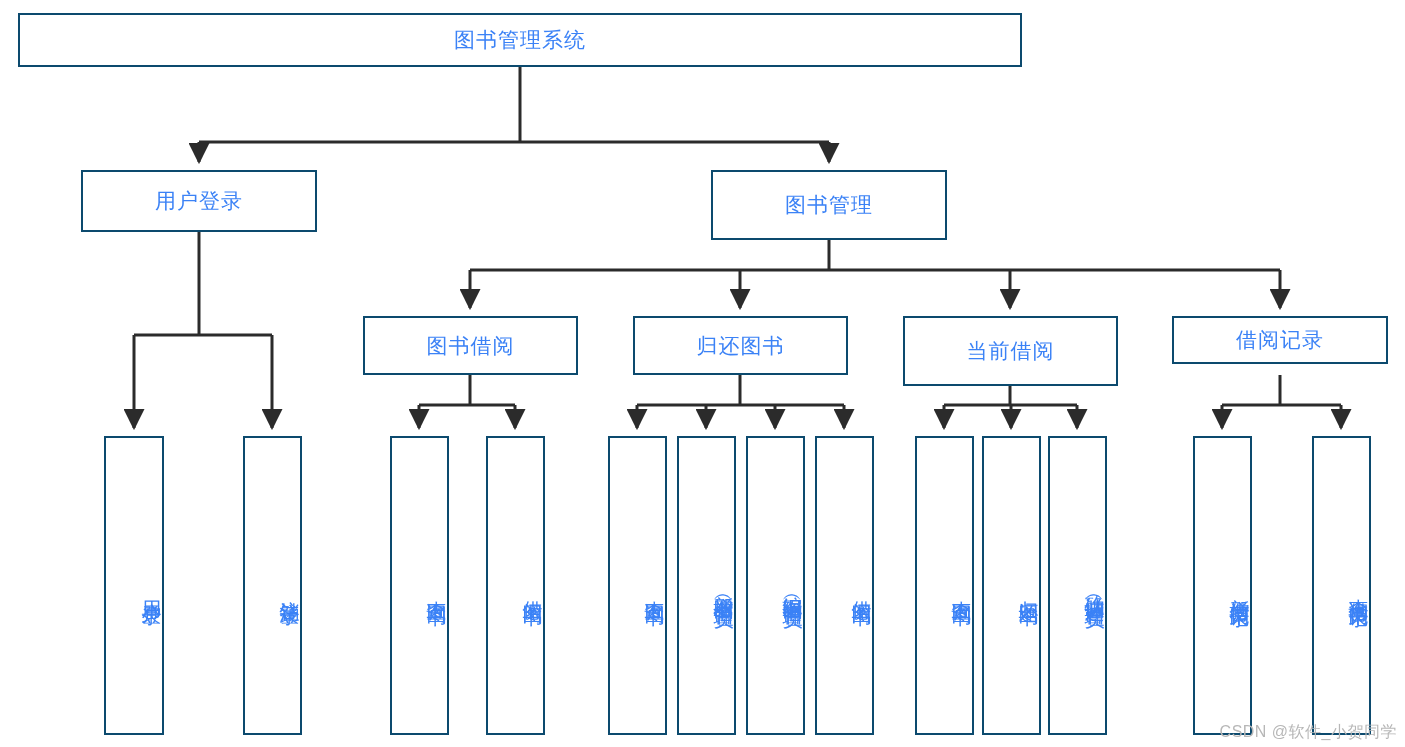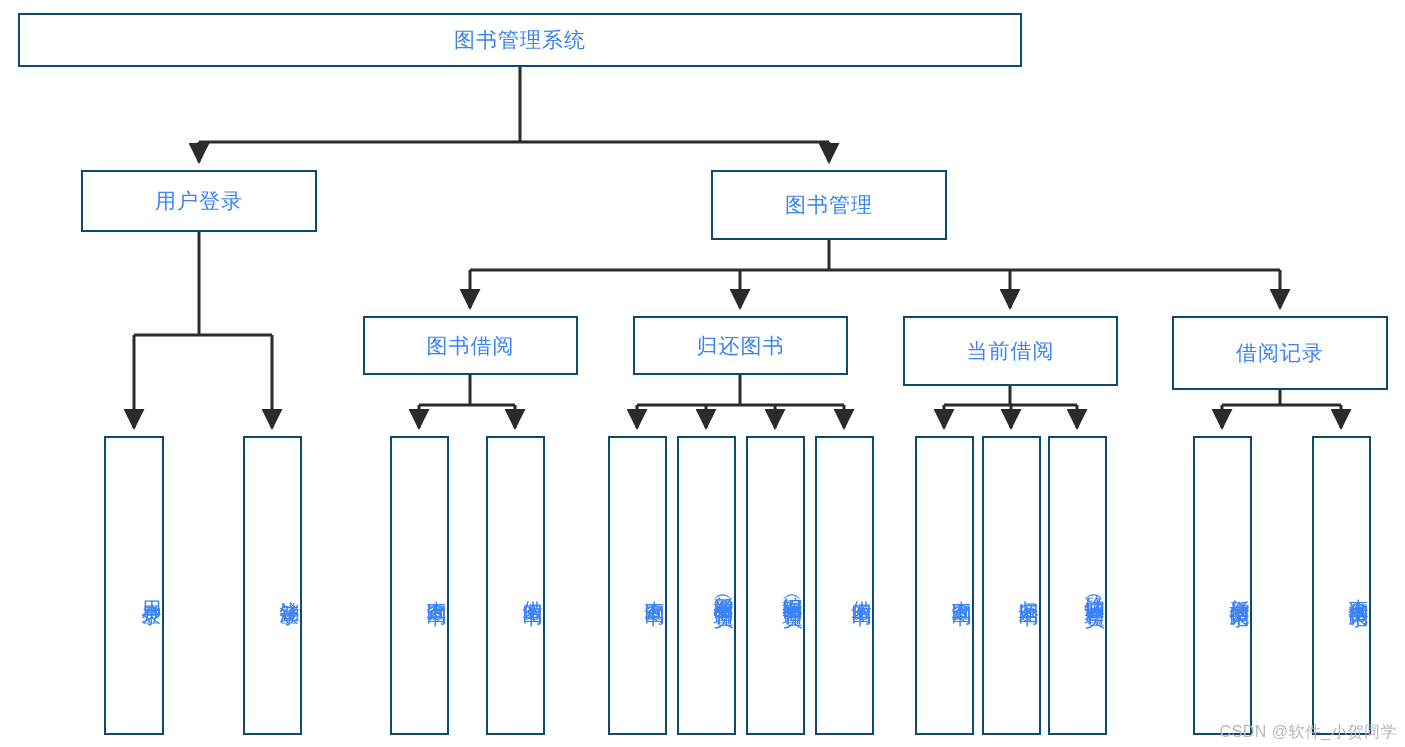--- a/index.html
+++ b/index.html
@@ -116,21 +116,21 @@
   </svg>
 
   <div class="node h" style="left: 18px; top: 13px; width: 1004px; height: 54px;">图书管理系统</div>
 
   <div class="node h" style="left: 81px; top: 170px; width: 236px; height: 62px;">用户登录</div>
   <div class="node h" style="left: 711px; top: 170px; width: 236px; height: 70px;">图书管理</div>
 
   <div class="node h" style="left: 363px; top: 316px; width: 215px; height: 59px;">图书借阅</div>
   <div class="node h" style="left: 633px; top: 316px; width: 215px; height: 59px;">归还图书</div>
   <div class="node h" style="left: 903px; top: 316px; width: 215px; height: 70px;">当前借阅</div>
-  <div class="node h" style="left: 1172px; top: 316px; width: 216px; height: 74px;">借阅记录</div>
+  <div class="node h" style="left: 1172px; top: 316px; width: 216px; height: 48px;">借阅记录</div>
 
   <div class="node v" style="left: 104px; top: 436px; width: 60px; height: 299px;">用户登录</div>
   <div class="node v" style="left: 243px; top: 436px; width: 59px; height: 299px;">注销登录</div>
   <div class="node v" style="left: 390px; top: 436px; width: 59px; height: 299px;">查询图书</div>
   <div class="node v" style="left: 486px; top: 436px; width: 59px; height: 299px;">借阅图书</div>
   <div class="node v" style="left: 608px; top: 436px; width: 59px; height: 299px;">查询图书</div>
   <div class="node v" style="left: 677px; top: 436px; width: 59px; height: 299px;">新增图书（管理员）</div>
   <div class="node v" style="left: 746px; top: 436px; width: 59px; height: 299px;">编辑图书（管理员）</div>
   <div class="node v" style="left: 815px; top: 436px; width: 59px; height: 299px;">借阅图书</div>
   <div class="node v" style="left: 915px; top: 436px; width: 59px; height: 299px;">查询图书</div>

